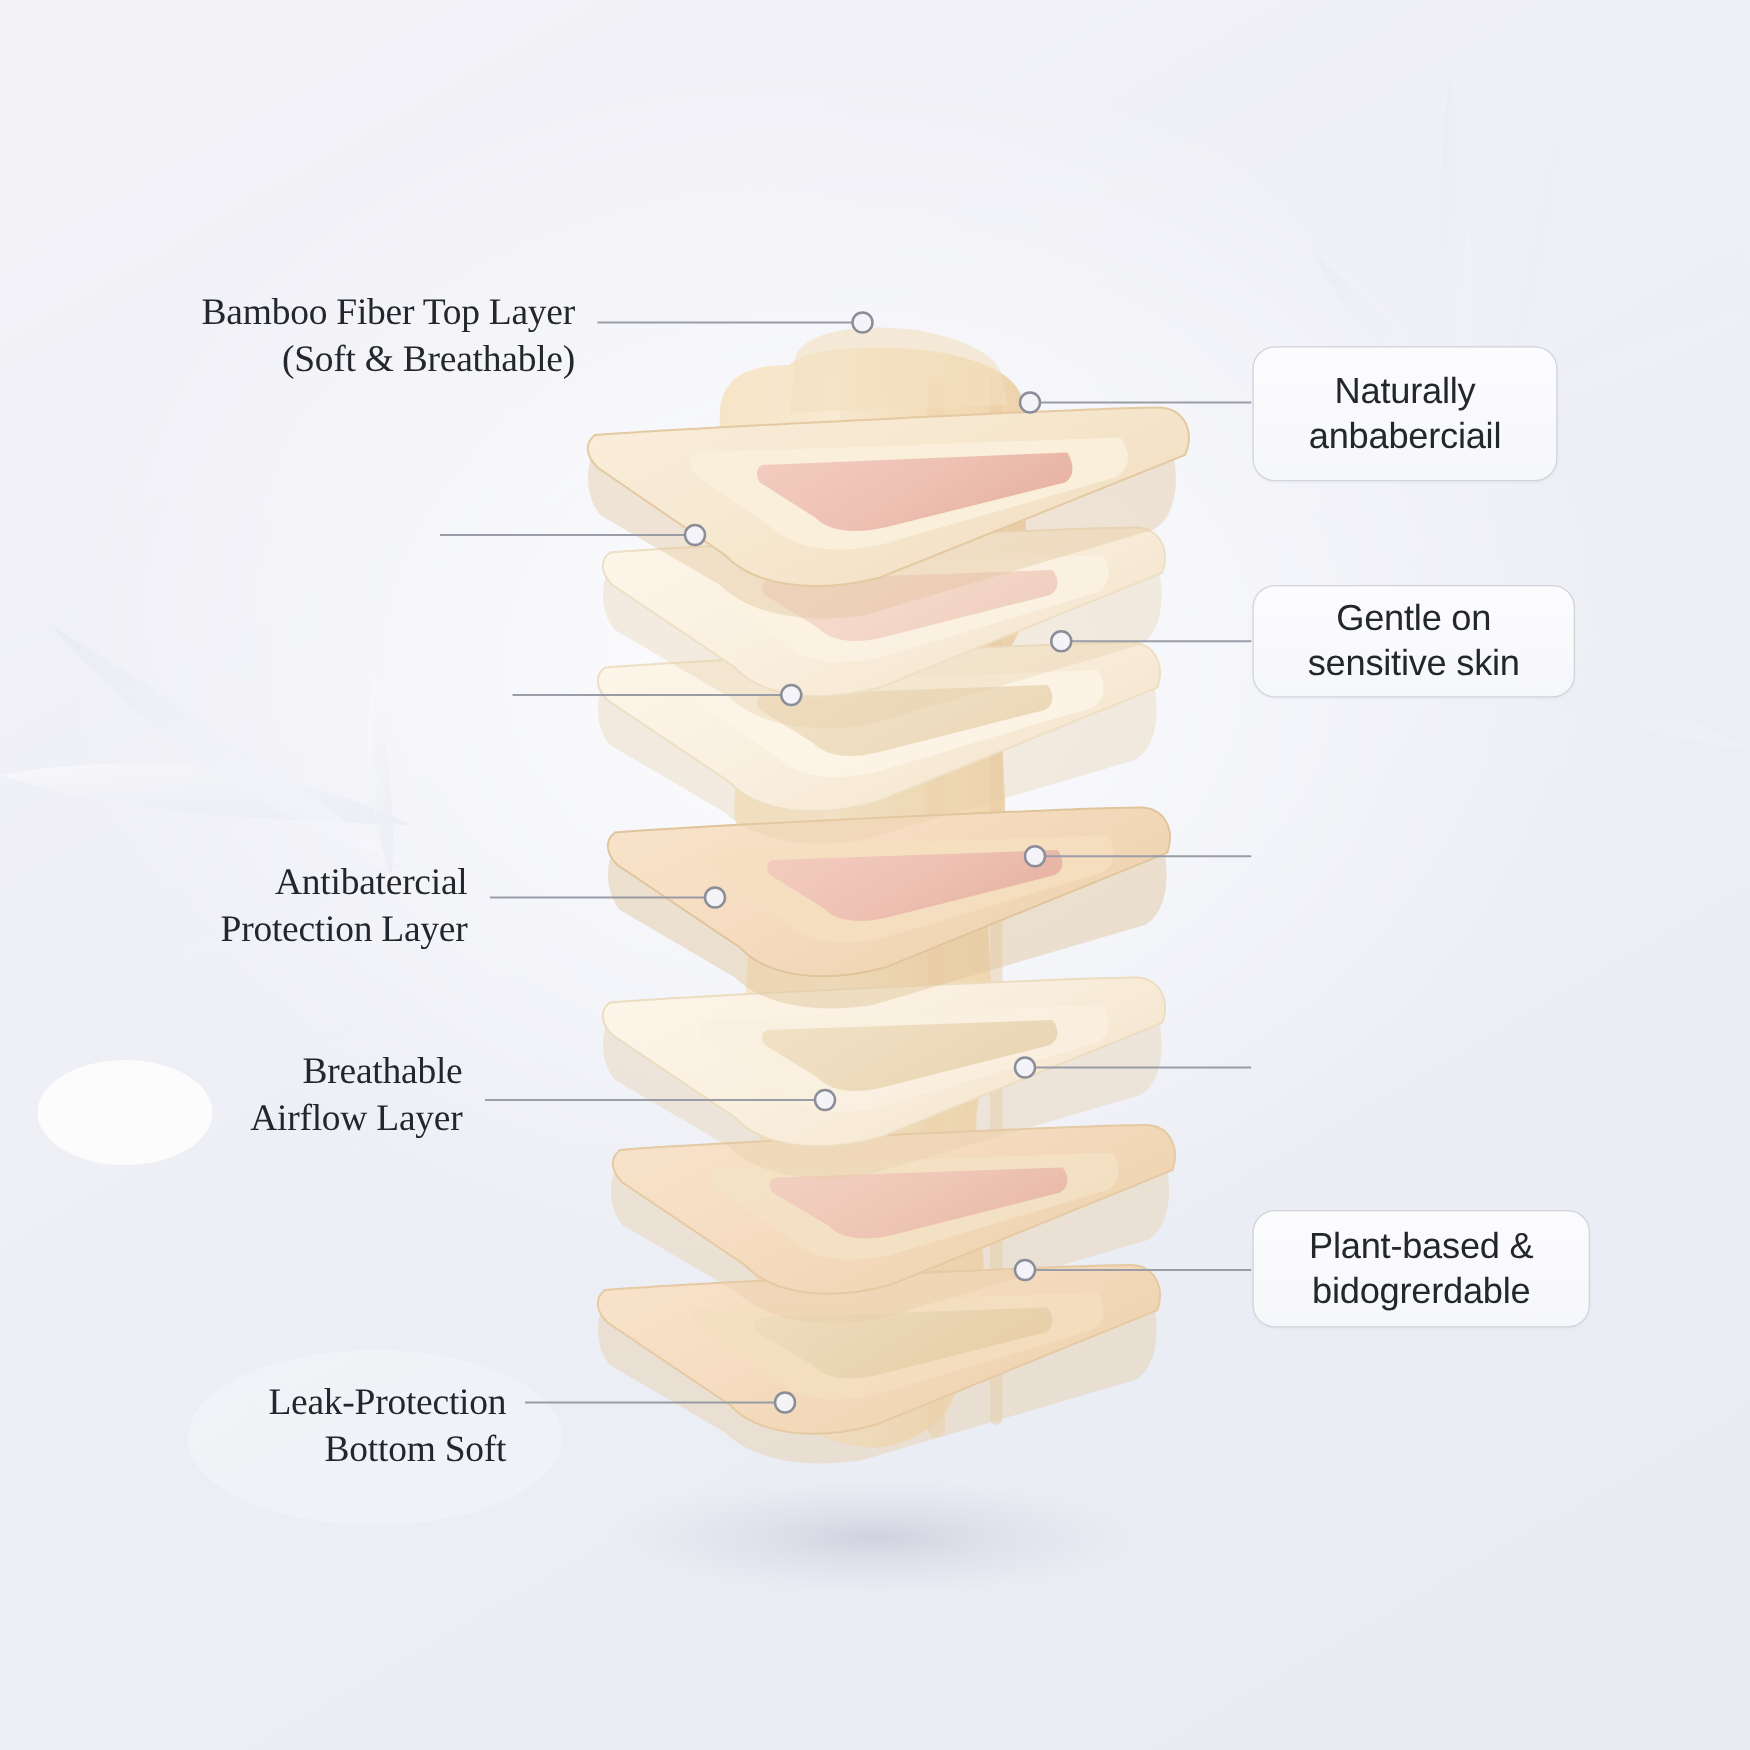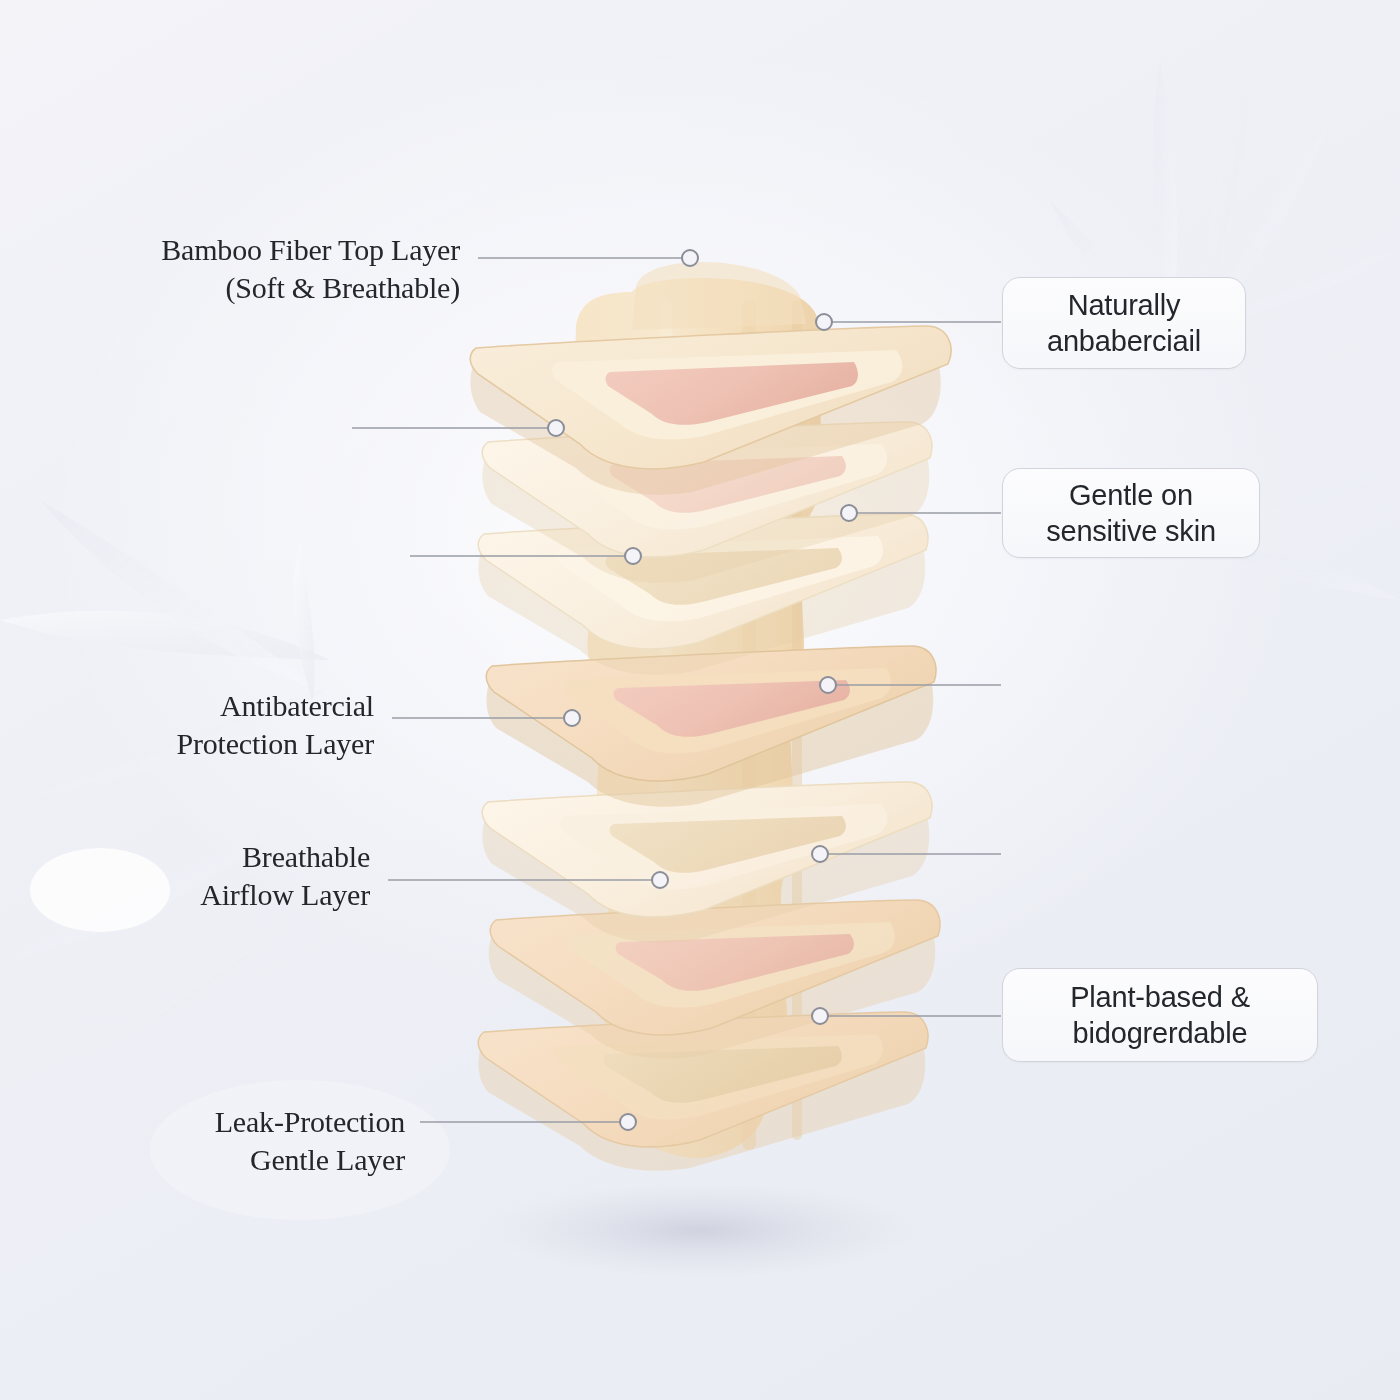--- a/index.html
+++ b/index.html
@@ -262,26 +262,26 @@
 
 
 
   <div class="label-left" style="left:60px; top:838px; width:310px;">Breathable
 Airflow Layer</div>
 
   <div class="label-left" style="left:60px; top:687px; width:314px;">Antibatercial
 Protection Layer</div>
 
   <div class="label-left" style="left:60px; top:1103px; width:345px;">Leak-Protection
-Gentle Layer</div>
-
-  <div class="pill" style="left:1002px; top:277px; width:244px; height:92px;">Naturally
+Bottom Soft</div>
+
+  <div class="pill" style="left:1002px; top:277px; width:244px; height:108px;">Naturally
 anbaberciail</div>
 
   <div class="pill" style="left:1002px; top:468px; width:258px; height:90px;">Gentle on
 sensitive skin</div>
 
 
 
-  <div class="pill" style="left:1002px; top:968px; width:316px; height:94px;">Plant-based &amp;
+  <div class="pill" style="left:1002px; top:968px; width:270px; height:94px;">Plant-based &amp;
 bidogrerdable</div>
 
 </div>
 
 </body></html>

